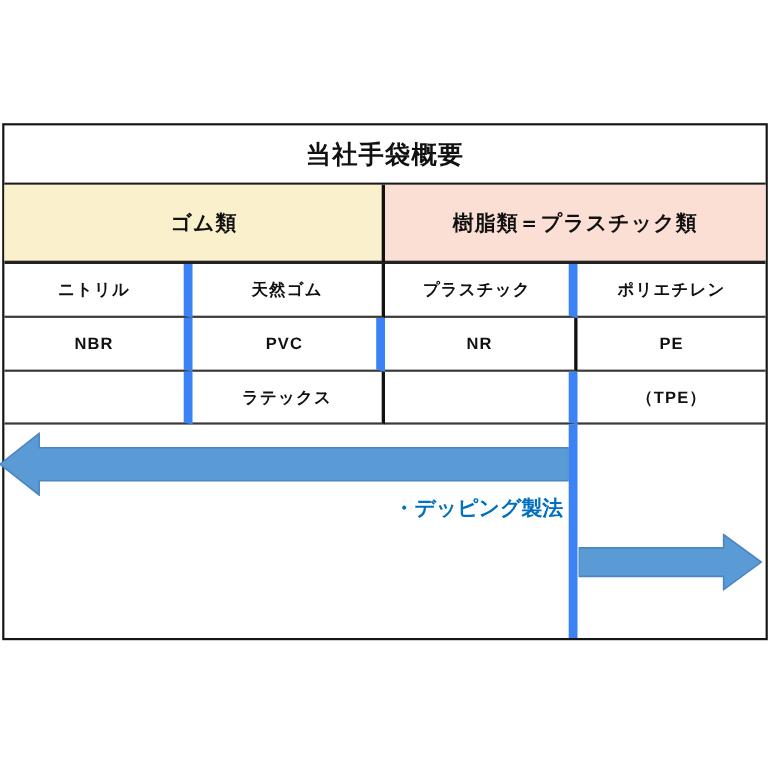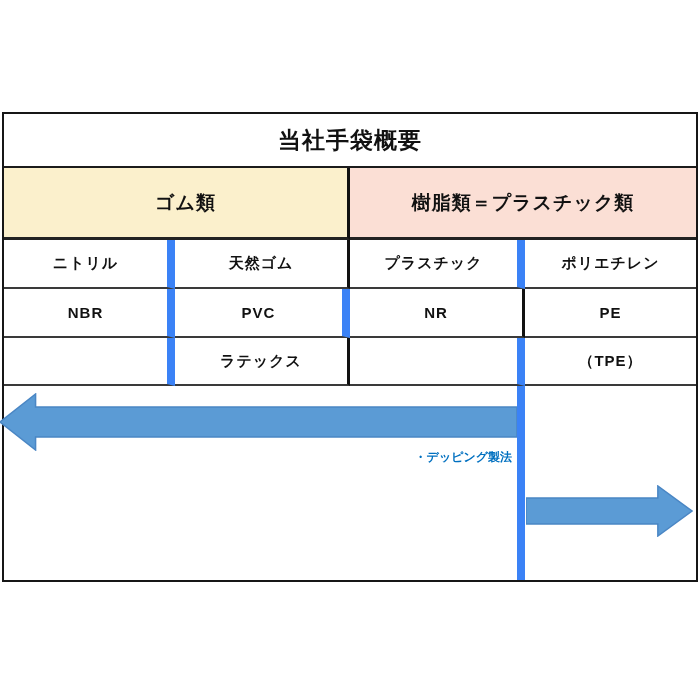--- a/index.html
+++ b/index.html
@@ -32,21 +32,21 @@
   .bl { grid-column:1/4; }
 
   
   .arrow-svg { position:absolute; display:block; }
   #left-arrow { left:-4px; top:7px; width:calc(100% + 4px); height:58px; }
   #right-arrow { left:1px; top:99px; width:calc(100% - 4px); height:52px; }
   .arrow-svg polygon { stroke:#4A86C4; stroke-width:1.5; }
 
   
   .method-label { position:absolute; font-weight:bold; white-space:nowrap; }
-  #dipping-label { right:5px; top:63px; font-size:12px; }
+  #dipping-label { right:5px; top:63px; font-size:19px; }
   #film-labels { left:3px; top:151px; font-size:15px; line-height:19px; text-align:left; }
 </style>
 </head>
 <body>
 
 <div id="stage">
   <div id="glove-table">
 
     <div class="c title-cell last-col">当社手袋概要</div>
 

